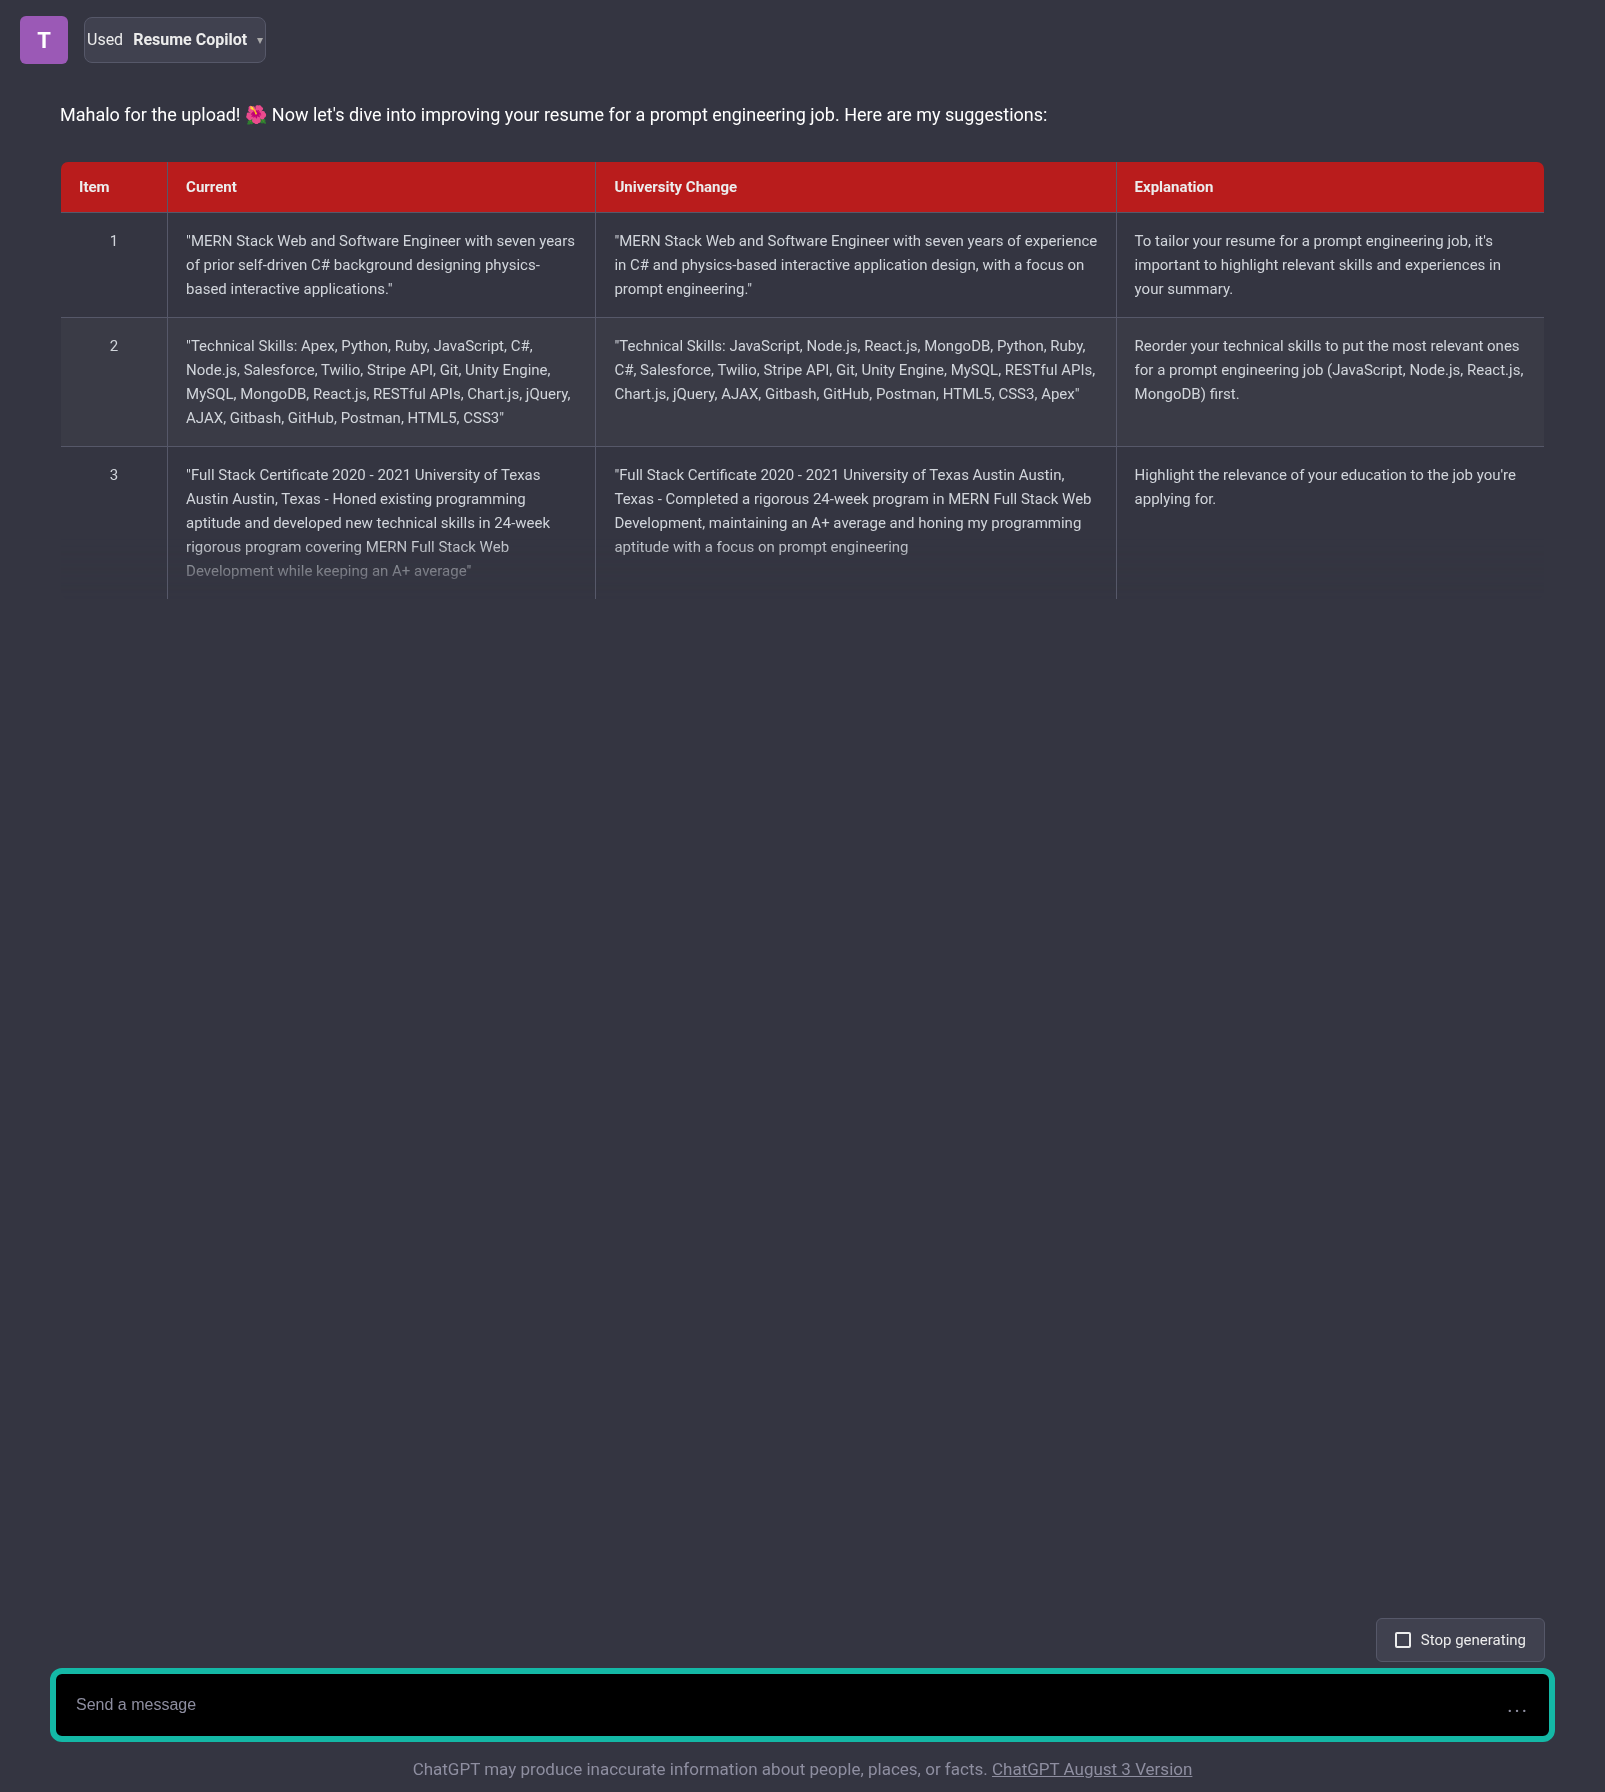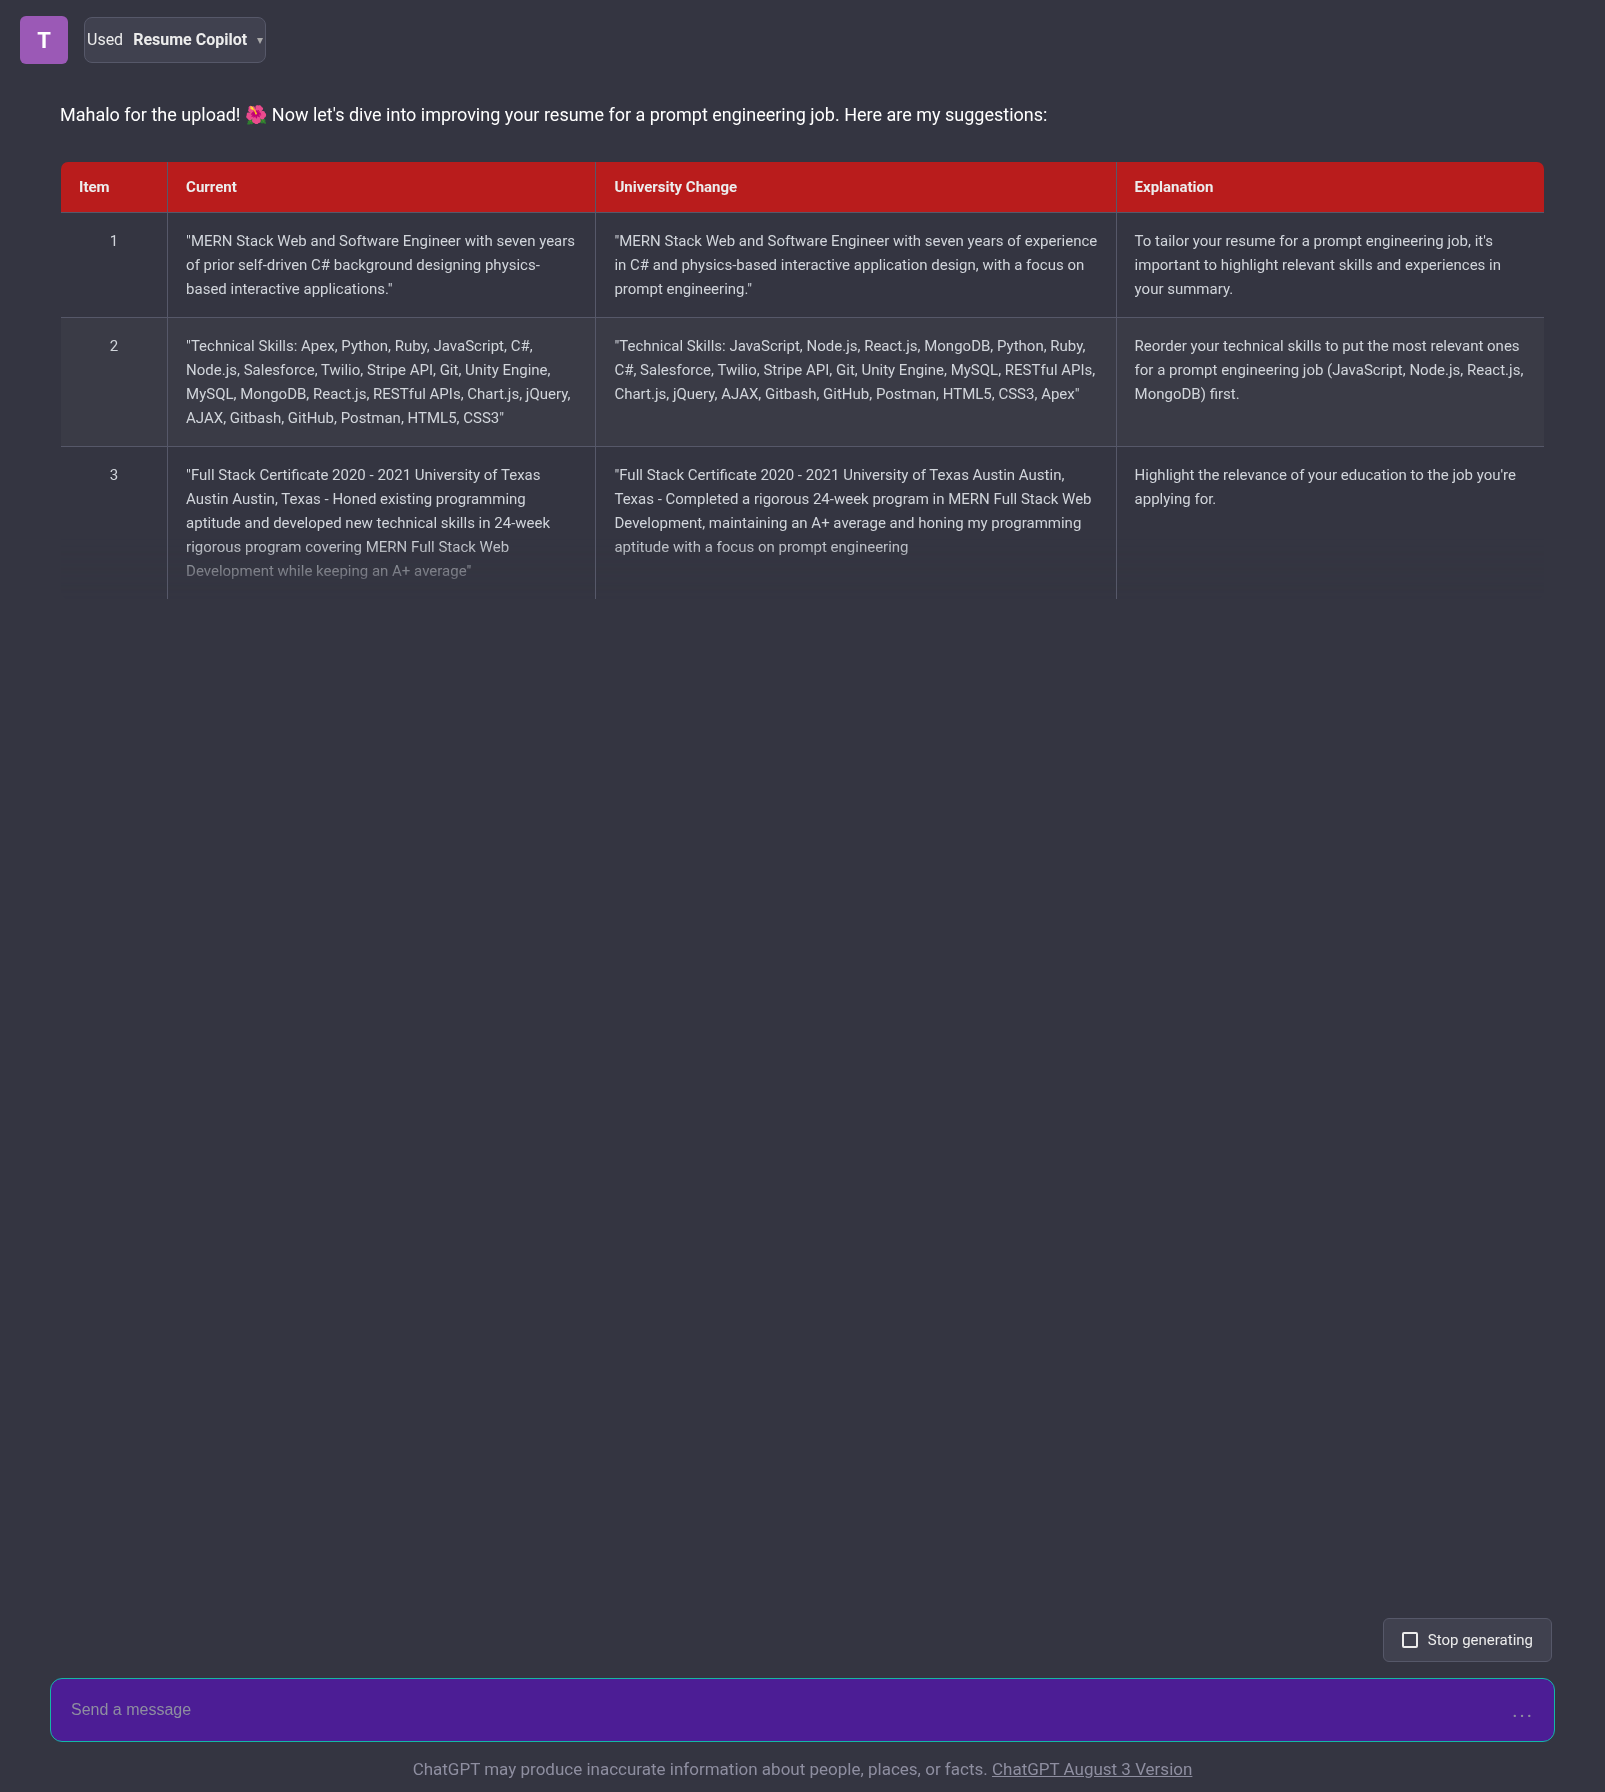--- a/index.html
+++ b/index.html
@@ -125,21 +125,21 @@
       width: 340px;
     }
 
     .col-explanation {
       width: 280px;
     }
 
     .stop-generating-btn {
       position: fixed;
       bottom: 130px;
-      right: 53px;
+      right: 60px;
       display: flex;
       align-items: center;
       gap: 10px;
       background-color: #40414f;
       border: 1px solid #565869;
       border-radius: 6px;
       padding: 10px 18px;
       color: #ececec;
       font-size: 15px;
       cursor: pointer;
@@ -151,22 +151,22 @@
       border: 2px solid #ececec;
       border-radius: 2px;
       flex-shrink: 0;
     }
 
     .input-bar {
       position: fixed;
       bottom: 50px;
       left: 50px;
       right: 50px;
-      background-color: #4c1d95;
-      border: 1px solid #14b8a6;
+      background-color: #000000;
+      border: 6px solid #14b8a6;
       border-radius: 12px;
       display: flex;
       align-items: center;
       padding: 16px 20px;
     }
 
     .input-bar input {
       flex: 1;
       background: transparent;
       border: none;

